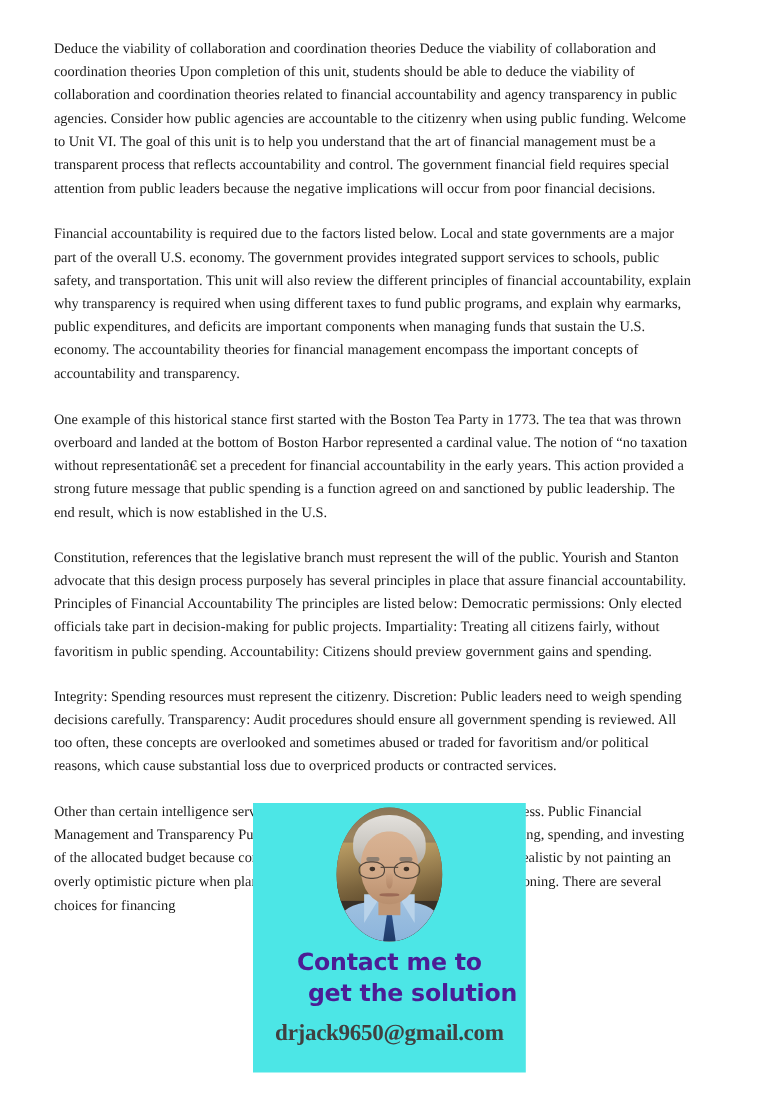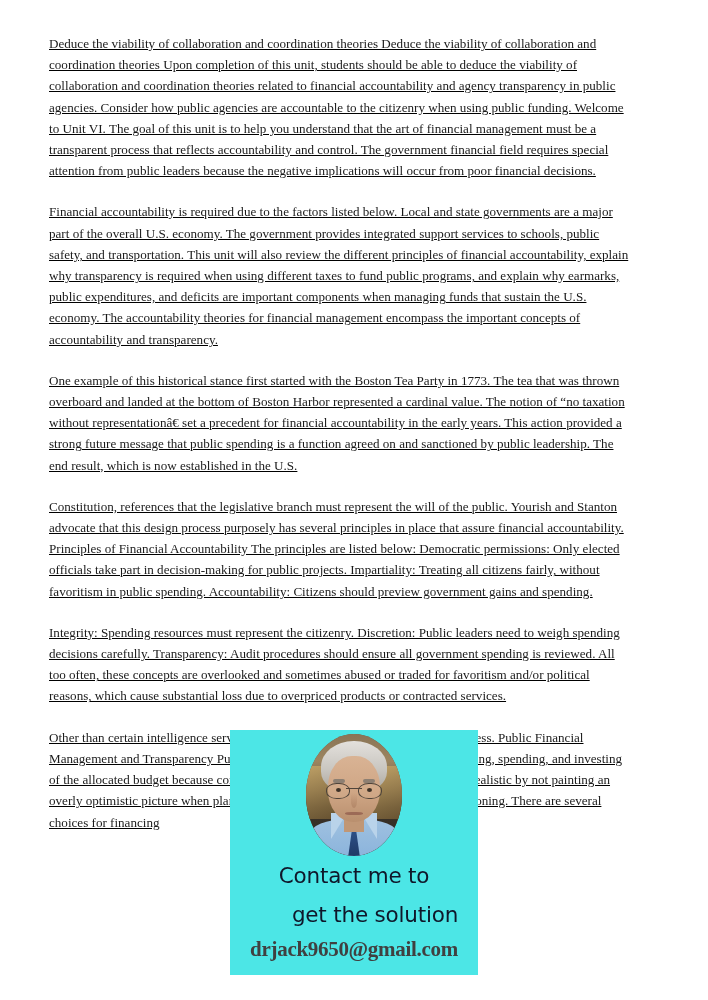--- a/index.html
+++ b/index.html
@@ -21,21 +21,20 @@
     width: 708px;
     height: 1000px;
     background: #ffffff;
   }
 
   #doc-body {
     position: absolute;
     left: 49px;
     top: 33px;
     width: 580px;
-    text-decoration: underline;
   }
 
   .para {
     margin: 0 0 20px 0;
     font-size: 13.1px;
     line-height: 21.2px;
     color: #1a1a1a;
     text-align: left;
     font-family: "Liberation Serif", "DejaVu Serif", serif;
     -webkit-font-smoothing: antialiased;
@@ -188,31 +187,31 @@
   }
   .ph-neck {
     position: absolute;
     left: 40%; top: 66%;
     width: 20%; height: 14%;
     background: #c09776;
   }
 
   #contact-card .line {
     position: relative;
-    color: #0f172a;
-    font-weight: normal;
+    color: #4c1d95;
+    font-weight: bold;
     letter-spacing: -0.2px;
   }
   #contact-line-1, #contact-line-2 {
     font-family: "DejaVu Sans", "Liberation Sans", sans-serif;
     font-size: 21.5px;
     line-height: 27px;
   }
   #contact-line-1 { margin-top: 132px; }
-  #contact-line-2 { margin-top: 12px; padding-left: 42px; }
+  #contact-line-2 { margin-top: 1px; padding-left: 42px; }
   #contact-email {
     font-family: "Liberation Serif", "DejaVu Serif", serif;
     font-size: 21px;
     line-height: 28px;
     font-weight: bold;
     margin-top: 7px;
     color: #404040;
     letter-spacing: -0.3px;
   }
 </style>

